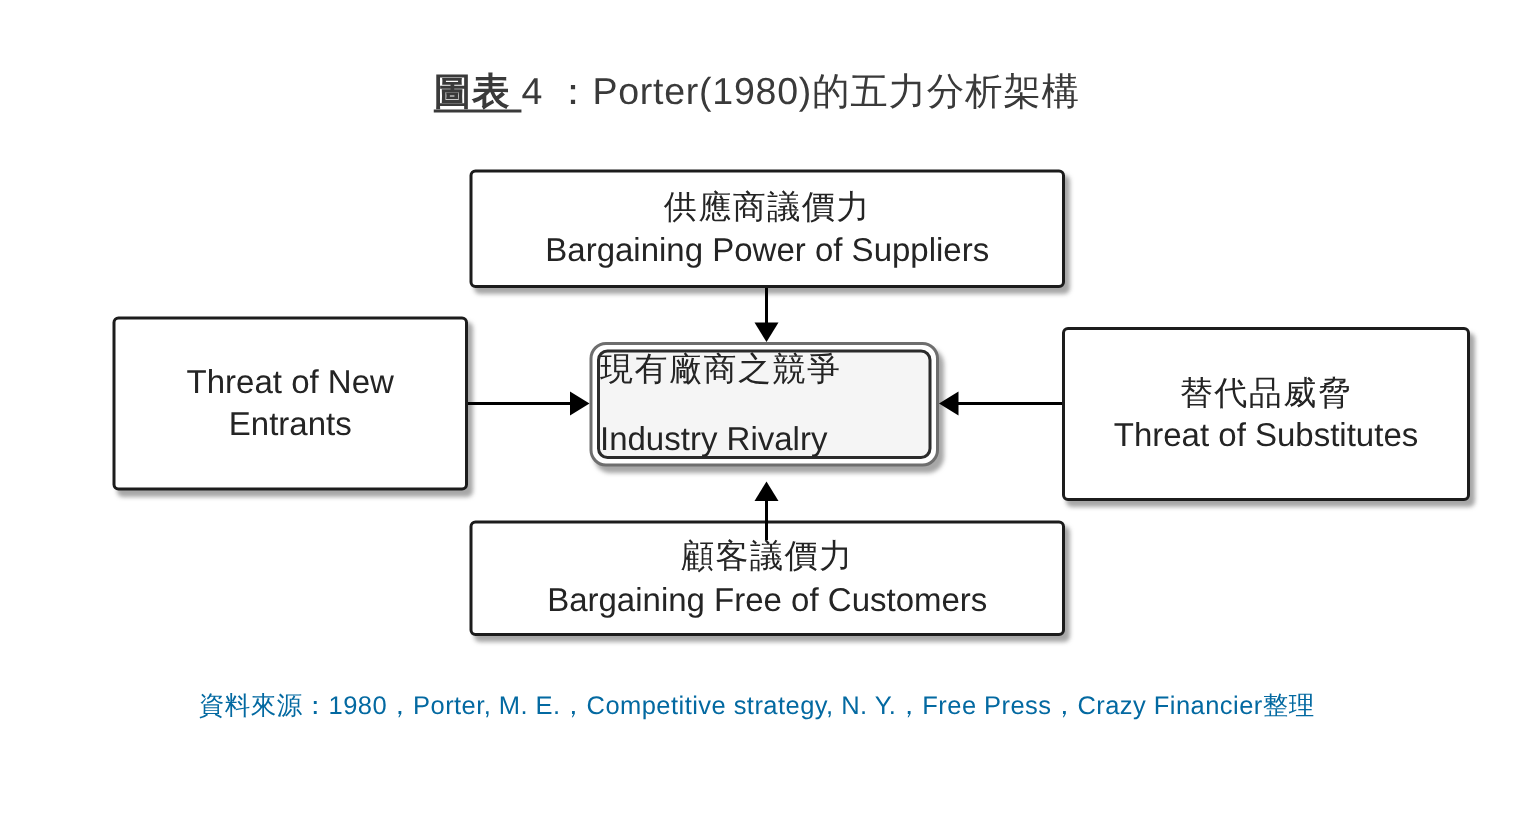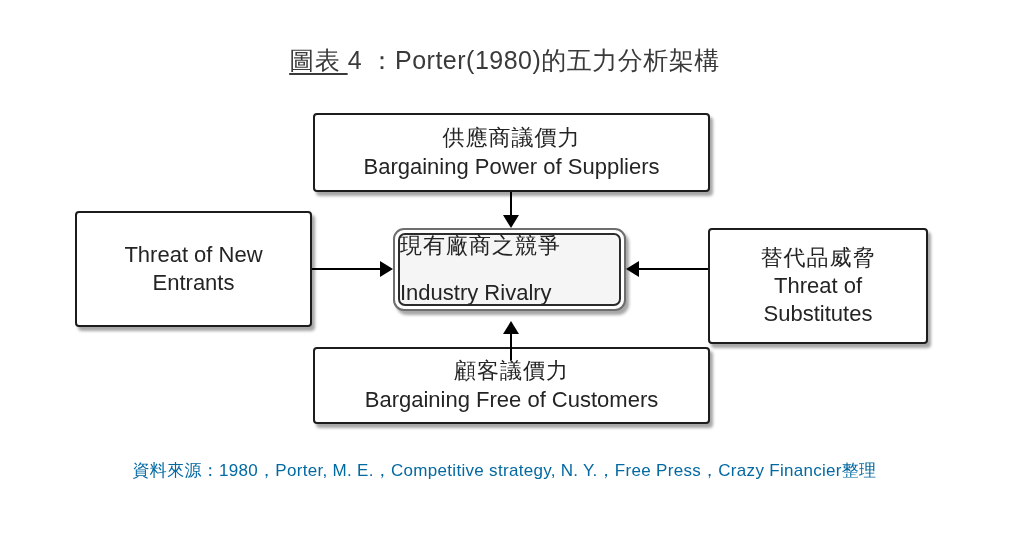--- a/index.html
+++ b/index.html
@@ -8,35 +8,35 @@
     font-family: "Liberation Sans", "DejaVu Sans", sans-serif;
     width: 1009px; height: 560px; position: relative; overflow: hidden;
   }
   .stage { position: absolute; left: 0; top: 0; width: 1009px; height: 560px; }
 
   .fig-title {
     position: absolute; left: 0; top: 44px; width: 100%;
     text-align: center; font-size: 25px; color: #3a3a3a;
     letter-spacing: 0.5px;
   }
-  .fig-title .u { text-decoration: underline; text-underline-offset: 4px; }
+  .fig-title .u { text-decoration: underline; text-underline-offset: 4px; font-weight: bold; }
 
   .fbox {
     position: absolute; background: #ffffff;
     border: 2px solid #1c1c1c; border-radius: 4px;
     box-shadow: 3px 4px 3px rgba(120,120,120,0.65);
     display: flex; flex-direction: column; align-items: center; justify-content: center;
     text-align: center; color: #242424; line-height: 1.28; padding: 4px 10px;
   }
   .fbox .zh { font-size: 22px; letter-spacing: 1px; }
   .fbox .en { font-size: 22px; }
 
   .box-suppliers { left: 313px; top: 113px; width: 397px; height: 79px; }
   .box-entrants  { left: 75px;  top: 211px; width: 237px; height: 116px; }
-  .box-subst     { left: 708px; top: 228px; width: 220px; height: 116px; }
+  .box-subst     { left: 708px; top: 218px; width: 272px; height: 116px; }
   .box-customers { left: 313px; top: 347px; width: 397px; height: 77px; }
 
   .box-rivalry-outer {
     position: absolute; left: 393px; top: 228px; width: 233px; height: 83px;
     border: 2px solid #6e6e6e; border-radius: 11px; background: #ffffff;
     box-shadow: 3px 4px 3px rgba(120,120,120,0.65); padding: 3px;
   }
   .box-rivalry-inner {
     width: 100%; height: 100%;
     border: 2px solid #2b2b2b; border-radius: 7px; background: #f5f5f5;

